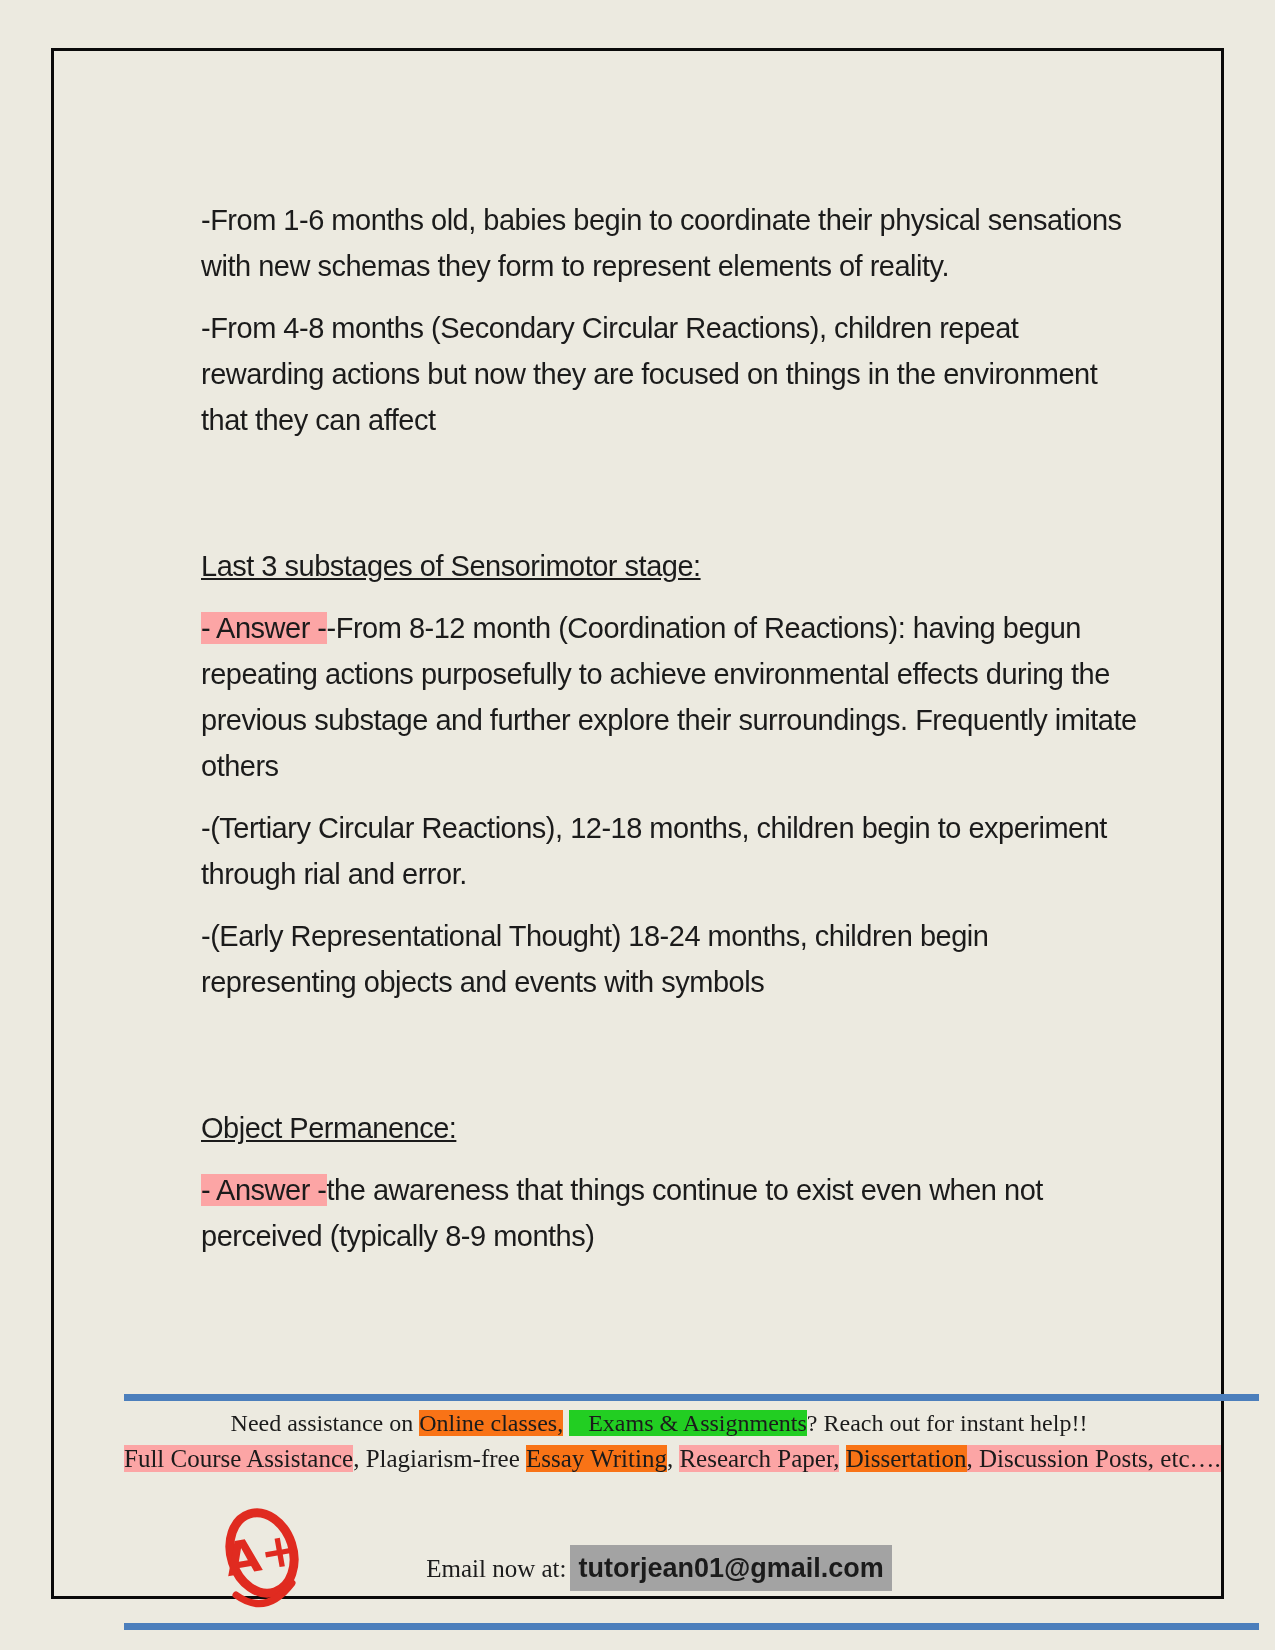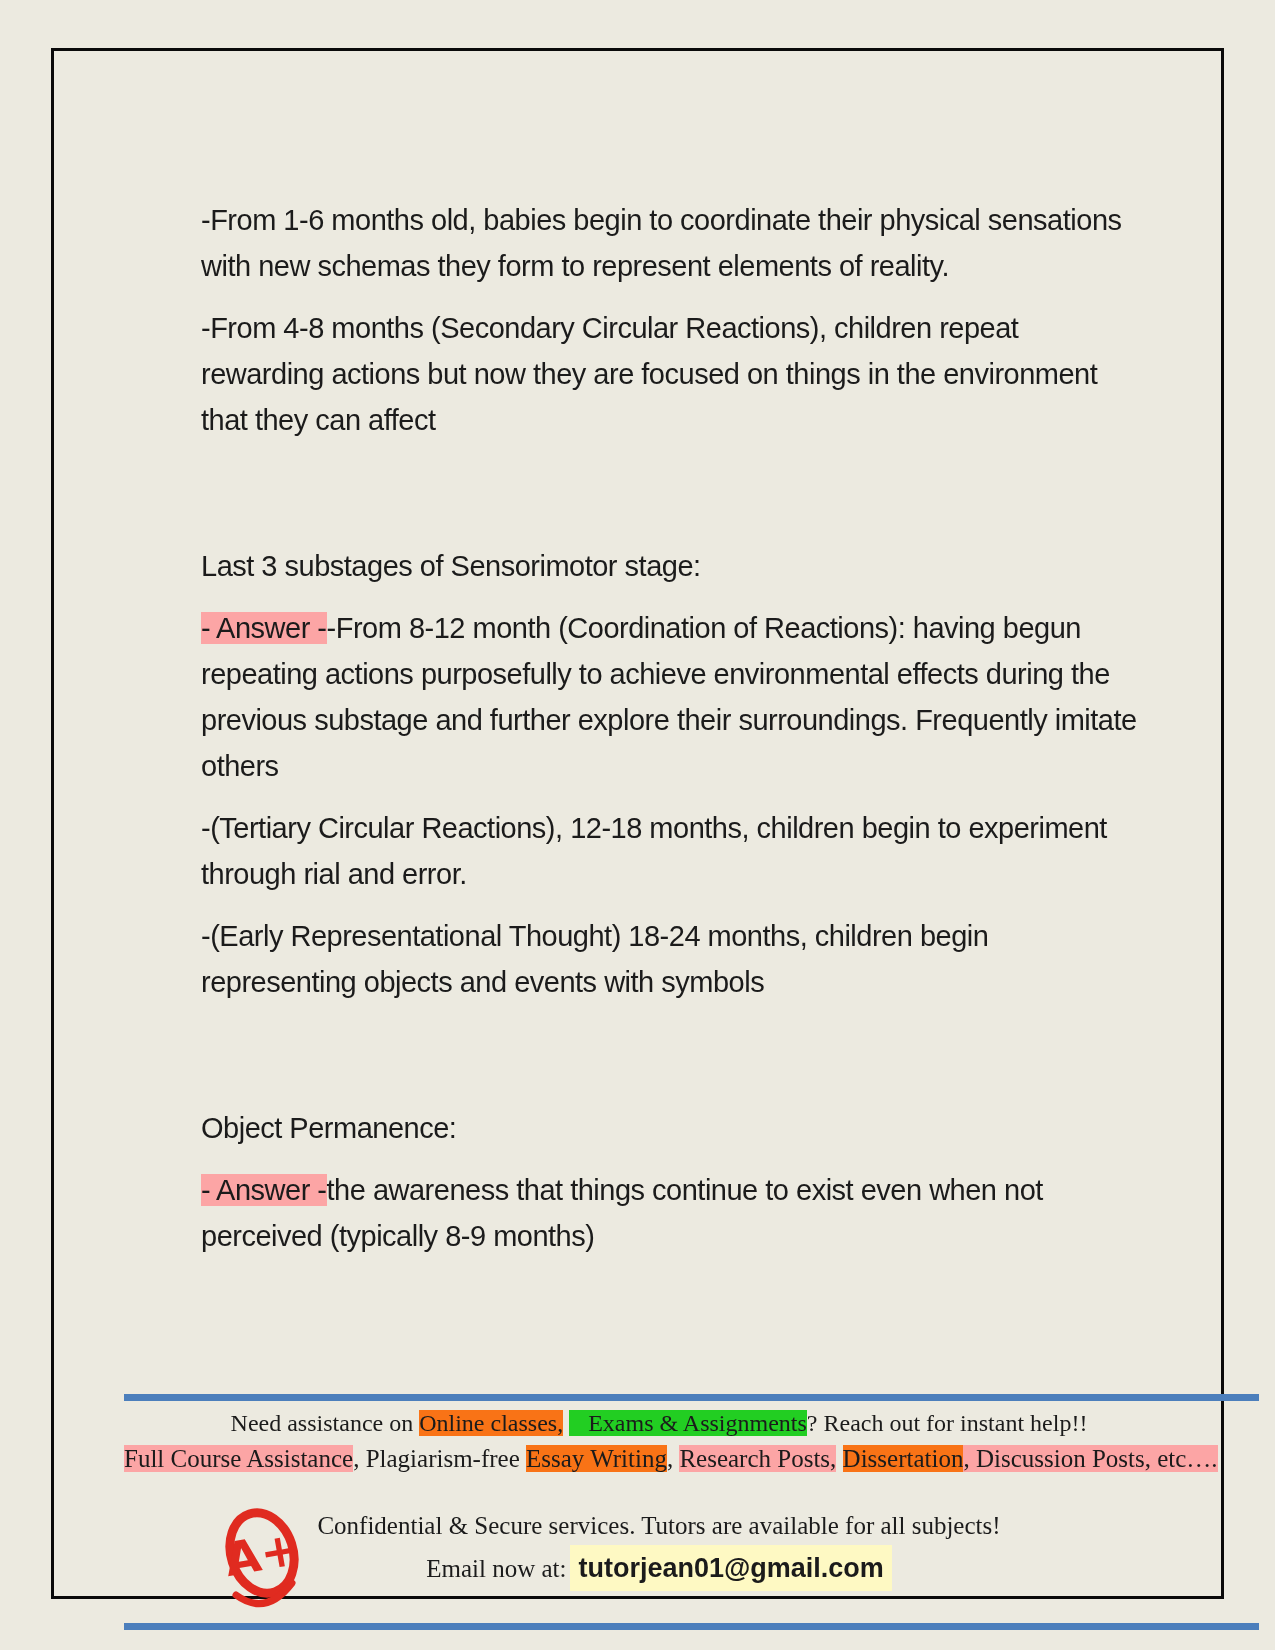--- a/index.html
+++ b/index.html
@@ -31,20 +31,21 @@
     width: 945px;
     font-size: 29px;
     line-height: 46px;
     letter-spacing: -0.5px;
   }
   .content p {
     margin: 0 0 16px 0;
   }
   .content p.pre-gap {
     margin-top: 100px;
+    text-decoration: underline;
   }
   .hl-yellow { background: #fca5a5; }
   .hl-cyan   { background: #f97316; }
   .hl-green  { background: #22CE22; padding-left: 19px; }
 
   .divider {
     position: absolute;
     left: 70px;
     width: 1135px;
     height: 7px;
@@ -90,21 +91,21 @@
     width: 1070px;
     text-align: center;
     font-family: "Liberation Serif", serif;
     font-size: 25px;
     line-height: 38px;
   }
   .email-value {
     font-family: "Liberation Sans", sans-serif;
     font-weight: 700;
     font-size: 27px;
-    background: #fef9c3;
+    background: #a3a3a3;
     padding: 8px 8px;
     margin-left: 4px;
   }
 </style>
 </head>
 <body>
 
 <div class="frame">
 
   <div class="content">
@@ -122,30 +123,29 @@
 
     <p class="pre-gap">Object Permanence:</p>
 
     <p><span class="hl-yellow">- Answer -</span><span>the awareness that things continue to exist even when not perceived (typically 8-9 months)</span></p>
   </div>
 
   <div class="divider divider-top"></div>
 
   <div class="footer-ad">
     <div class="ad-line1"><span>Need assistance on </span><span class="hl-cyan">Online classes,</span><span> </span><span class="hl-green">Exams &amp; Assignments</span><span>? Reach out for instant help!!</span></div>
-    <div class="ad-line2"><span class="hl-yellow">Full Course Assistance</span><span>, Plagiarism-free </span><span class="hl-cyan">Essay Writing</span><span>, </span><span class="hl-yellow">Research Posts,</span><span> </span><span class="hl-cyan">Dissertation</span><span class="hl-yellow">, Discussion Posts, etc….</span></div>
+    <div class="ad-line2"><span class="hl-yellow">Full Course Assistance</span><span>, Plagiarism-free </span><span class="hl-cyan">Essay Writing</span><span>, </span><span class="hl-yellow">Research Paper,</span><span> </span><span class="hl-cyan">Dissertation</span><span class="hl-yellow">, Discussion Posts, etc….</span></div>
   </div>
 
   <svg class="logo" viewBox="0 0 84 112" xmlns="http://www.w3.org/2000/svg">
     <g fill="none" stroke="#E02B20" stroke-linecap="round">
       <ellipse cx="42" cy="50" rx="31" ry="41" stroke-width="9" transform="rotate(-18 42 50)"></ellipse>
       <path d="M 16 92 Q 46 114 72 80" stroke-width="7"></path>
     </g>
     <text x="42" y="67" text-anchor="middle" fill="#E02B20" font-family="DejaVu Sans, sans-serif" font-size="46" font-weight="700" transform="rotate(-10 42 52)">A+</text>
   </svg>
 
-  <div class="confidential">Confidential &amp; Secure services. Tutors are available for all subjects!</div>
 
   <div class="email-line"><span>Email now at:</span><span class="email-value">tutorjean01@gmail.com</span></div>
 
   <div class="divider divider-bottom"></div>
 
 </div>
 
 </body></html>

